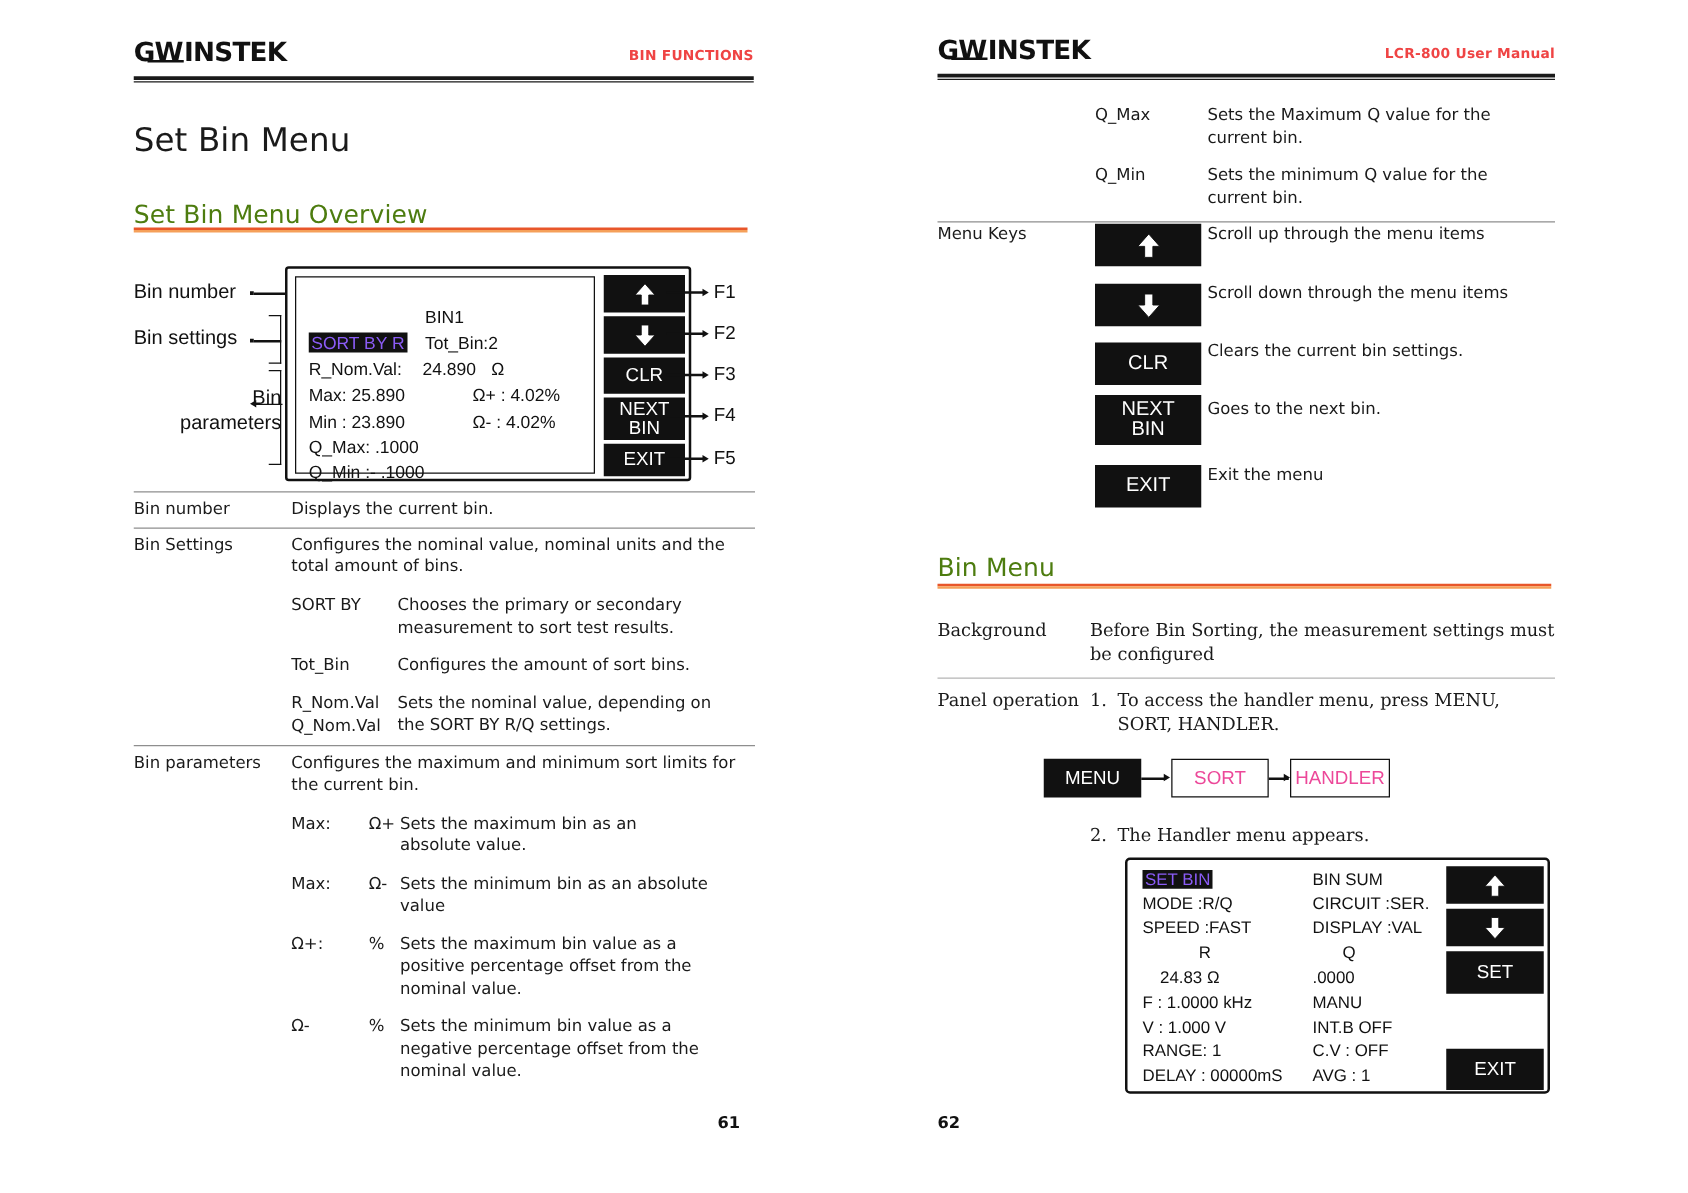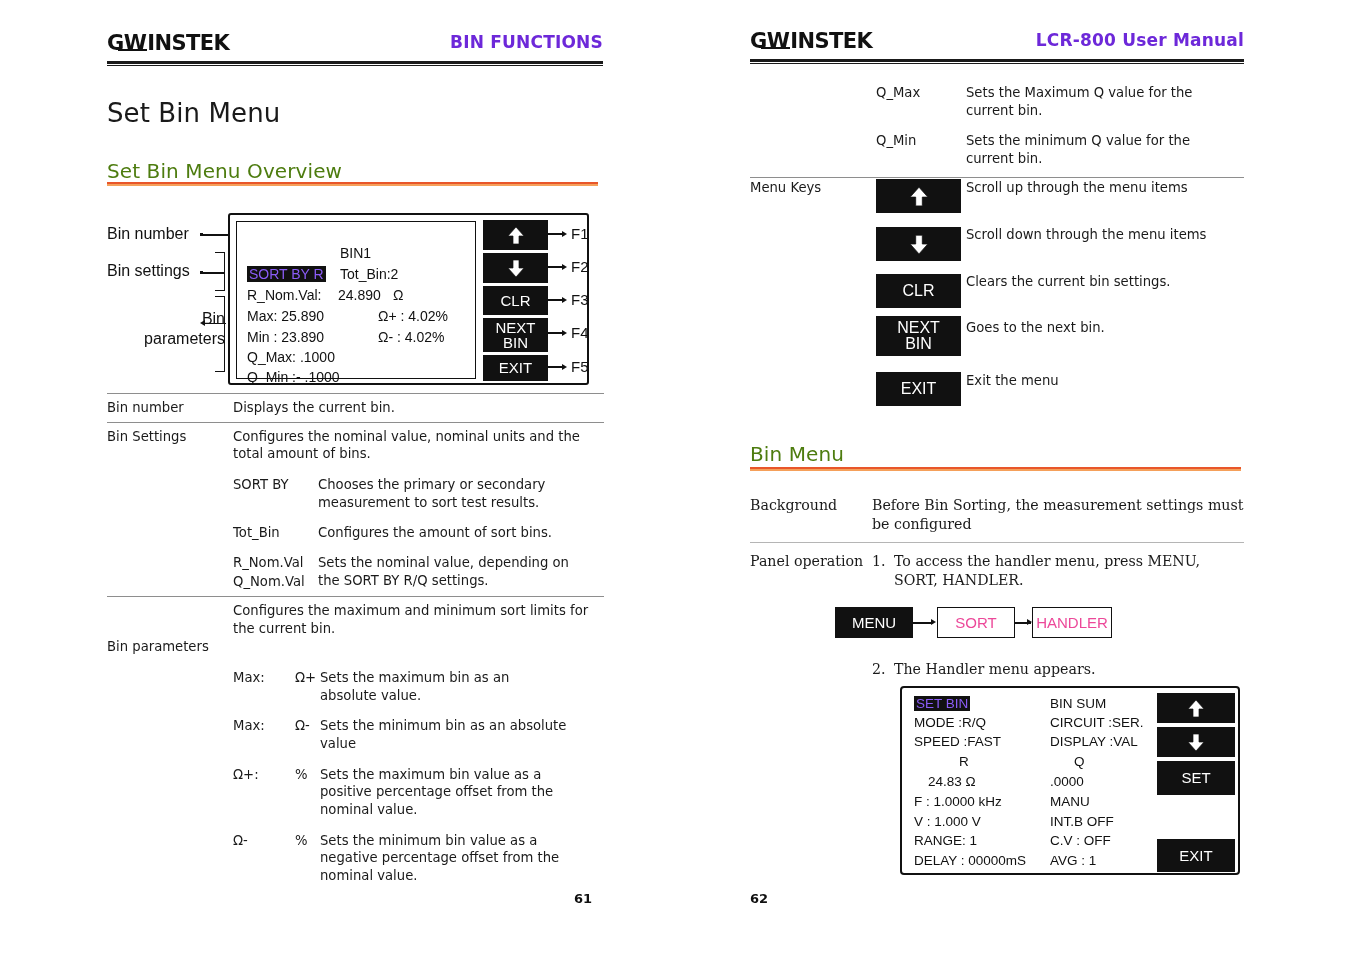--- a/index.html
+++ b/index.html
@@ -25,22 +25,22 @@
   .hdr-left  { left: 107px; top: 32px; width: 496px; }
   .hdr-right { left: 750px; top: 30px; width: 494px; }
   .logo { font-family: "DejaVu Sans", sans-serif; font-weight: bold;
           font-size: 21px; letter-spacing: -0.6px; color: #111;
           line-height: 1; display: flex; align-items: baseline; }
   .logo .gw { position: relative; padding-right: 1px; }
   .logo .gw::after {
      content: ""; position: absolute; left: 11px; right: 0px; bottom: 3px;
      height: 2px; background: #111;
   }
-  .hdr-title { font-size: 17px; font-weight: bold; letter-spacing: 0.2px;
-               color: #6d28d9; padding-bottom: 2px; }
+  .hdr-title { font-size: 11px; font-weight: bold; letter-spacing: 0.2px;
+               color: #ef4444; padding-bottom: 2px; }
   .hdr-rule { position: absolute; height: 5px; }
   .hdr-rule-left  { left: 107px; top: 61px; width: 496px; }
   .hdr-rule .thick { height: 3px; background: #1a1a1a; }
   .hdr-rule .thin  { height: 1px; background: #1a1a1a; margin-top: 1px; }
 
   
   .h1 { position: absolute; font-size: 26px; font-weight: normal;
         color: #1a1a1a; letter-spacing: 0.1px; }
   .h2 { position: absolute; font-size: 20px; font-weight: normal;
         color: #4d7c0f; letter-spacing: 0.1px; }
@@ -149,21 +149,21 @@
     <div class="cline" style="left:333px; top:234px; width:1.6px; height:12px;"></div>
 
     <div class="dot" style="left:200px; top:271px;"></div>
     <div class="cline" style="left:203px; top:272px; width:22px; height:1.6px;"></div>
     <div class="bracket" style="left:215px; top:252px; width:10px; height:39px;"></div>
 
     <div class="ahead-l" style="left:200px; top:320px;"></div>
     <div class="cline" style="left:204px; top:322.5px; width:22px; height:1.6px;"></div>
     <div class="bracket" style="left:215px; top:296px; width:10px; height:76px;"></div>
 
-    <div class="lcd-outer" style="left:228px; top:213px; width:361px; height:172px;">
+    <div class="lcd-outer" style="left:228px; top:213px; width:325px; height:172px;">
 
       <div class="lcd-screen" style="left:6px; top:6px; width:240px; height:158px;"></div>
 
       <div class="lcd-text" style="left:110px; top:30px; font-size:14px;">BIN1</div>
 
       <div class="lcd-text" style="left:17px; top:51px; font-size:14px;"><span class="inv">SORT BY R</span></div>
       <div class="lcd-text" style="left:110px; top:51px; font-size:14px;">Tot_Bin:2</div>
 
       <div class="lcd-text" style="left:17px; top:72px; font-size:14px;">R_Nom.Val:</div>
       <div class="lcd-text" style="left:108px; top:72px; font-size:14px;">24.890</div>
@@ -259,21 +259,21 @@
         <div class="subrow" style="margin-top:-17px; padding-bottom:6px;">
           <div class="subterm" style="width:126px;"></div>
           <div class="subterm" style="width:85px;">Q_Nom.Val</div>
         </div>
       </div>
 
       <div class="hr-row"></div>
 
       <div style="padding-top:5px;">
         <div class="defrow">
-          <div class="term" style="width:126px;margin-top:36px;">Bin parameters</div>
+          <div class="term" style="width:126px;">Bin parameters</div>
           <div class="desc" style="max-width:372px;">Configures the maximum and minimum sort limits for the current bin.</div>
         </div>
 
         <div class="subrow" style="margin-top:13px;">
           <div class="subterm" style="width:126px;"></div>
           <div class="subterm" style="width:62px;">Max:</div>
           <div class="subterm" style="width:25px;">Ω+</div>
           <div class="subdesc" style="max-width:250px;">Sets the maximum bin as an absolute value.</div>
         </div>
 

